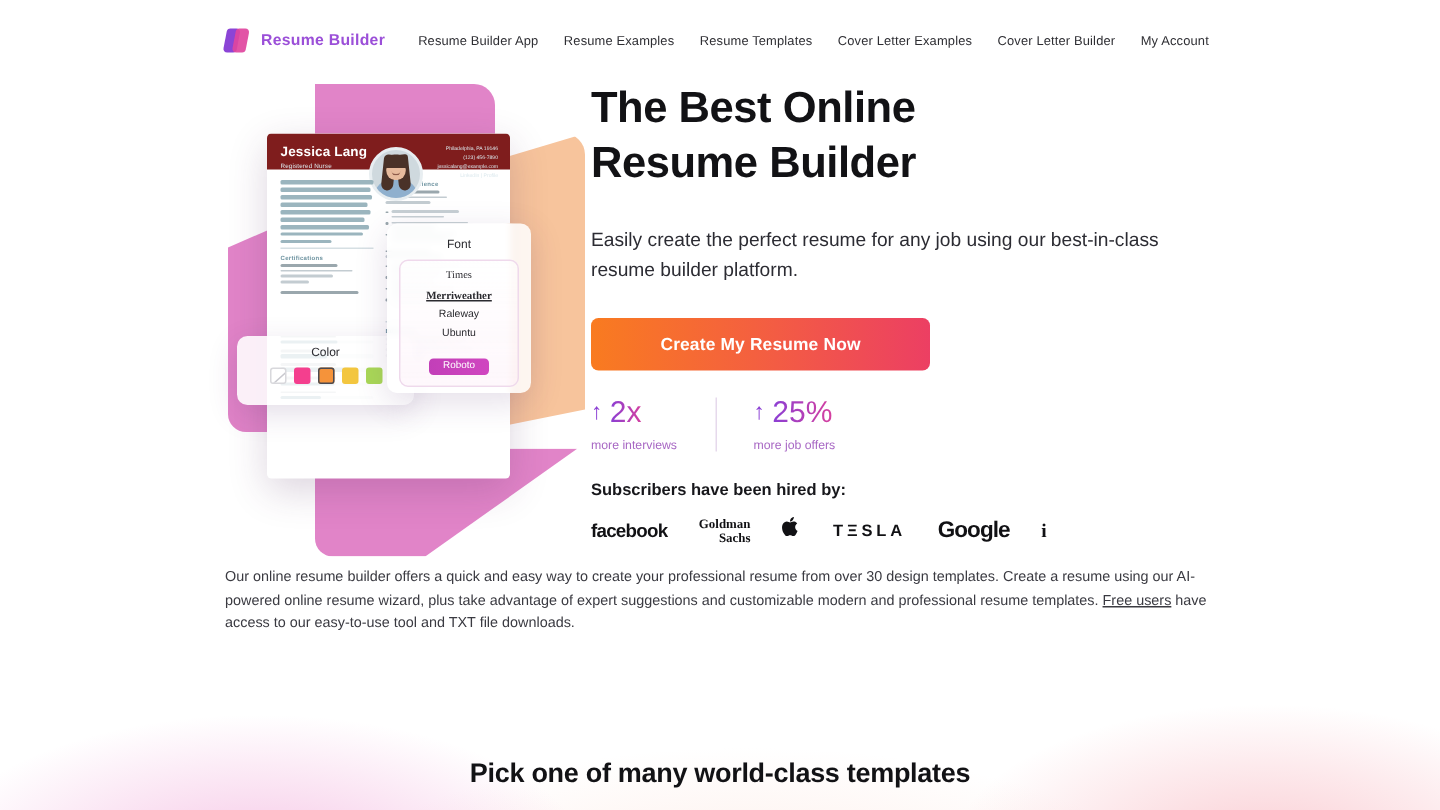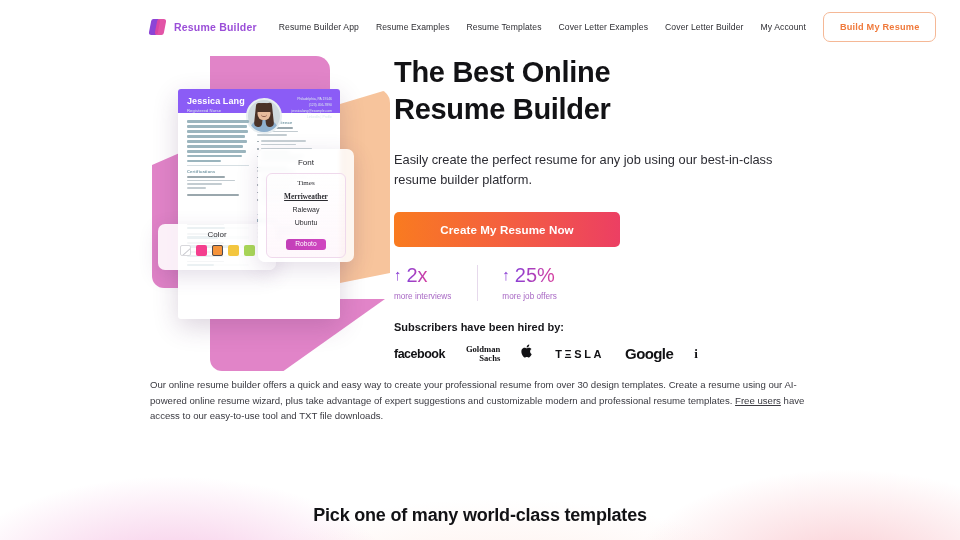--- a/index.html
+++ b/index.html
@@ -119,21 +119,21 @@
 
   .resume {
     position: absolute; left: 28px; top: 35px;
     width: 162px; height: 230px;
     background: #fff;
     border-radius: 3px;
     box-shadow: 0 8px 26px rgba(80,40,90,.20);
     overflow: hidden;
   }
   .res-head {
-    height: 24px; background: #8b5cf6;
+    height: 24px; background: #7f1d1d;
     position: relative;
     padding: 7px 9px;
   }
   .res-name { color: #fff; font-size: 9px; font-weight: bold; letter-spacing: .1px; }
   .res-role { color: #dce9ee; font-size: 4.2px; margin-top: 2px; letter-spacing: .1px; }
   .res-contact {
     position: absolute; right: 8px; top: 8px; text-align: right;
     color: #dbe8ed; font-size: 3.4px; line-height: 1.75;
   }
   .res-photo {
@@ -327,21 +327,20 @@
       <span class="brand-name">Resume Builder</span>
     </div>
     <div class="nav-links">
       <a class="nav-link">Resume Builder App</a>
       <a class="nav-link">Resume Examples</a>
       <a class="nav-link">Resume Templates</a>
       <a class="nav-link">Cover Letter Examples</a>
       <a class="nav-link">Cover Letter Builder</a>
       <a class="nav-link">My Account</a>
     </div>
-    <button class="nav-cta">Build My Resume</button>
   </div>
 
   <div class="hero">
 
     <div class="art">
       <div class="blob pink-tl"></div>
       <div class="blob pink-l"></div>
       <div class="blob peach-r"></div>
       <div class="blob pink-br"></div>
 

